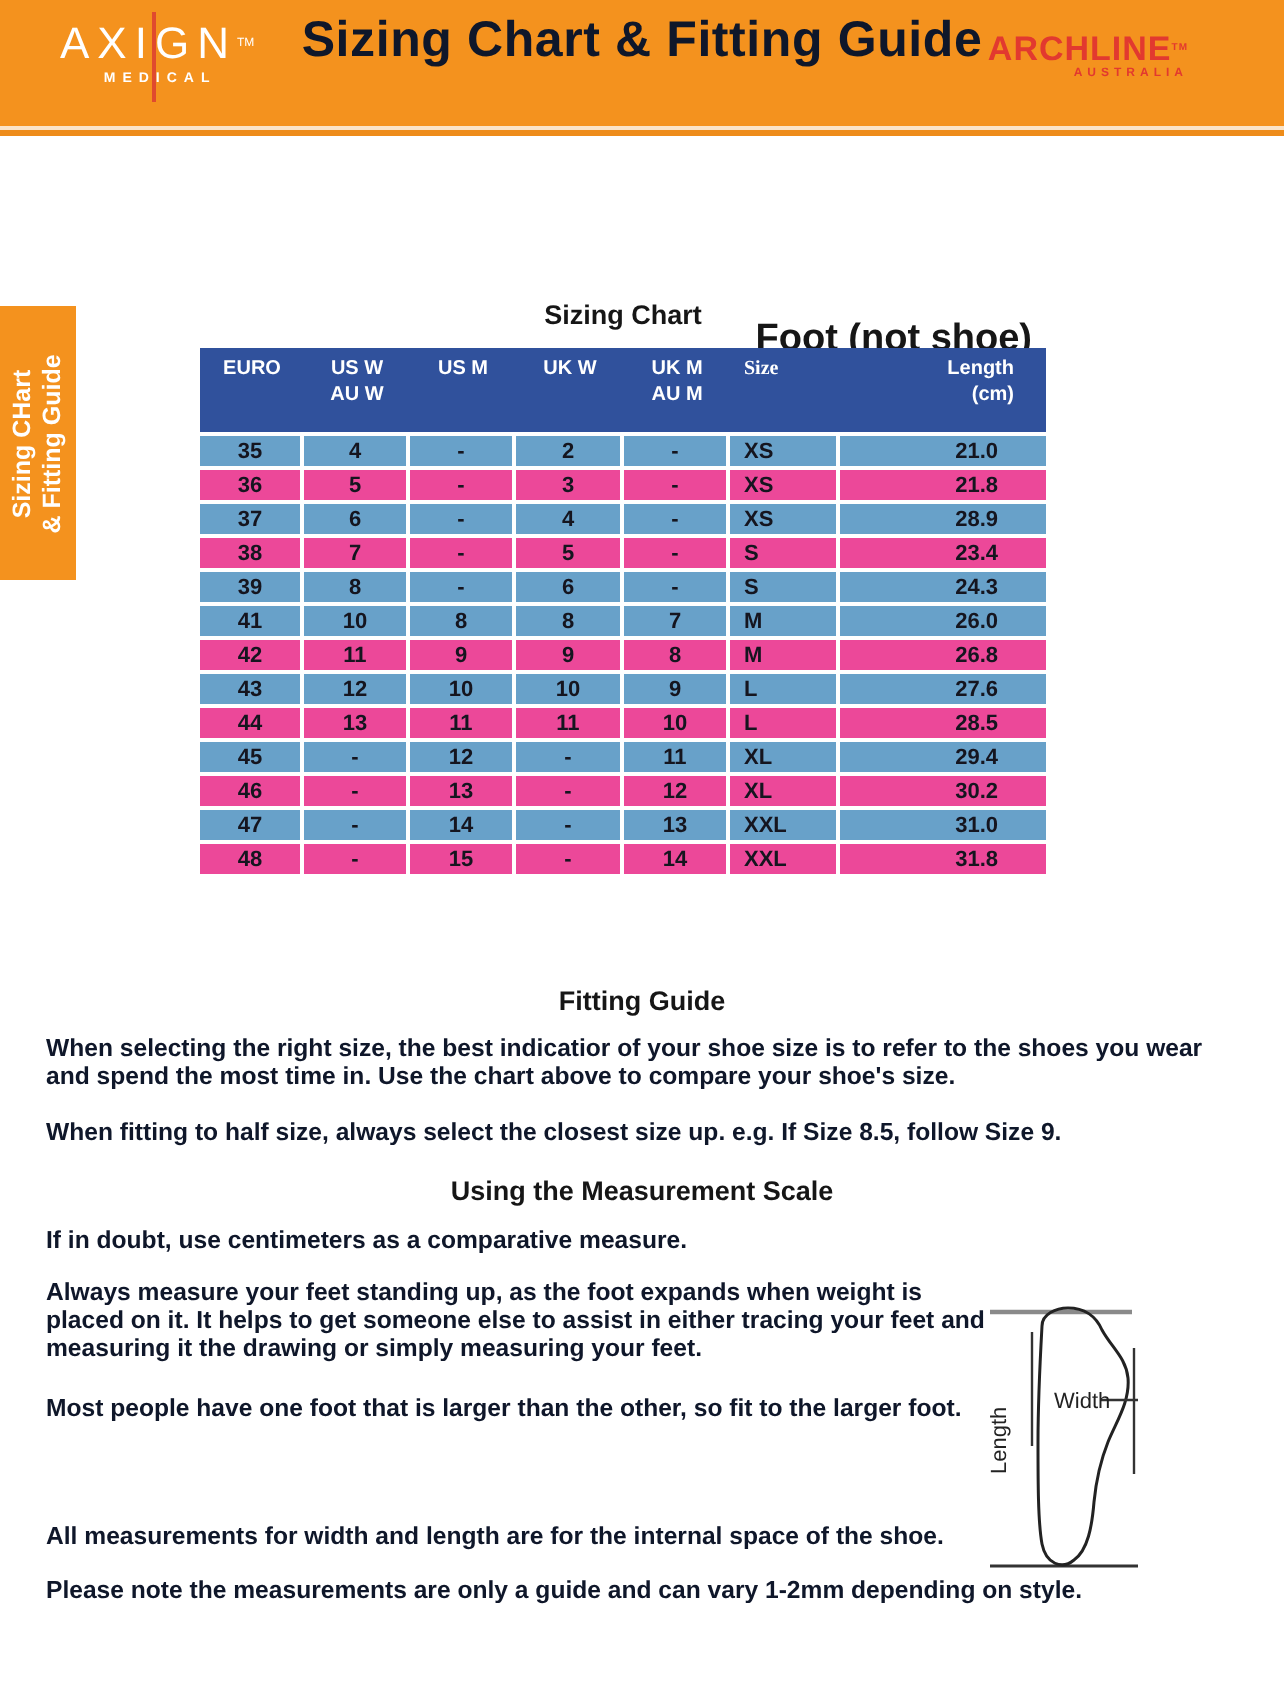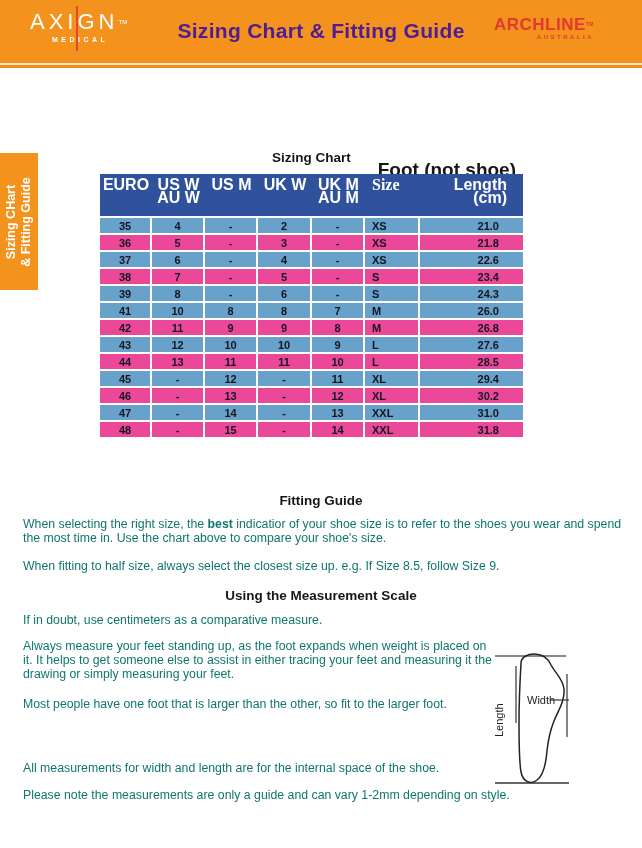--- a/index.html
+++ b/index.html
@@ -10,56 +10,56 @@
   .header { position:absolute; left:0; top:0; width:642px; height:63px; background:#F4921E; }
   .header-stripe1 { position:absolute; left:0; top:63px; width:642px; height:2px; background:#fbe4c8; }
   .header-stripe2 { position:absolute; left:0; top:65px; width:642px; height:3px; background:#ee8c1a; }
 
   .axign-logo { position:absolute; left:30px; top:11px; color:#fff; text-align:center; }
   .axign-name { font-size:22px; letter-spacing:4px; font-weight:500; line-height:22px; position:relative; }
   .axign-tm { font-size:6px; vertical-align:top; letter-spacing:0; }
   .axign-sub { font-size:7px; font-weight:bold; letter-spacing:3.5px; margin-top:3px; padding-left:3px; }
   .axign-line { position:absolute; left:46px; top:-5px; width:2px; height:45px; background:#e04a2e; }
 
-  .header-title { position:absolute; left:50%; top:19px; transform:translateX(-50%); color:#4c1d95;
-                  font-size:21px; font-weight:bold; letter-spacing:0.3px; white-space:nowrap; }
+  .header-title { position:absolute; left:50%; top:6px; transform:translateX(-50%); color:#0f172a;
+                  font-size:25px; font-weight:bold; letter-spacing:0.3px; white-space:nowrap; }
 
   .archline-logo { position:absolute; right:48px; top:16px; text-align:right; color:#E2392F; }
   .archline-name { font-size:17px; font-weight:bold; letter-spacing:0.5px; line-height:17px; }
   .archline-tm { font-size:5px; vertical-align:top; }
   .archline-sub { font-size:6px; font-weight:bold; letter-spacing:2.5px; margin-top:1px; }
 
   
   .side-tab { position:absolute; left:0; top:153px; width:38px; height:137px; background:#F4921E; }
   .side-tab-text { position:absolute; left:50%; top:50%; transform:translate(-50%,-50%) rotate(-90deg);
                    color:#fff; font-weight:bold; font-size:12.5px; line-height:15px; text-align:center; white-space:nowrap; }
 
   
   .chart-title { position:absolute; left:100px; top:150px; width:423px; text-align:center;
                  font-size:13.5px; font-weight:bold; color:#161616; }
   .foot-note { position:absolute; left:100px; top:159px; width:423px; text-align:right; padding-right:7px;
                font-size:19px; font-weight:bold; color:#161616; }
 
   .size-table { position:absolute; left:100px; top:174px; width:423px; border-collapse:separate; border-spacing:0; }
-  .size-table th { background:#30519C; color:#fff; font-size:16px; font-weight:bold; height:44px;
+  .size-table th { background:#30519C; color:#fff; font-size:10px; font-weight:bold; height:44px;
                    vertical-align:top; padding-top:4px; line-height:13px; border-bottom:2px solid #fff; }
   .size-table td { font-size:11px; font-weight:bold; color:#15151f; height:17px;
                    border-bottom:2px solid #fff; border-right:2px solid #fff; }
   .size-table td:last-child { border-right:none; }
   .row-a td { background:#68A1C9; }
   .row-b td { background:#ec4899; }
   .col-c { text-align:center; }
   .col-l { text-align:left; padding-left:7px; }
   .col-r { text-align:right; padding-right:24px; }
   th.col-r { padding-right:16px; }
   .w1{width:52px}.w2{width:53px}.w3{width:53px}.w4{width:54px}.w5{width:53px}.w6{width:55px}.w7{width:103px}
 
   
   .sec-title { position:absolute; left:0; width:642px; text-align:center; font-size:13.5px; font-weight:bold; color:#161616; }
-  .para { position:absolute; left:23px; font-size:12.3px; line-height:14.2px; color:#0f766e; }
+  .para { position:absolute; left:23px; font-size:12.3px; line-height:14.2px; color:#0f172a;font-weight:bold; }
   #fitting-title { top:493px; }
   #fit-p1 { top:517px; width:600px; }
   #fit-p2 { top:559px; width:610px; }
   #meas-title { top:588px; }
   #meas-p1 { top:613px; width:600px; }
   #meas-p2 { top:639px; width:470px; }
   #meas-p3 { top:697px; width:600px; }
   #meas-p4 { top:761px; width:600px; }
   #meas-p5 { top:788px; width:566px; }
 
@@ -146,21 +146,21 @@
           <td class="col-l">XS</td>
           <td class="col-r">21.8</td>
         </tr>
         <tr class="row-a">
           <td class="col-c">37</td>
           <td class="col-c">6</td>
           <td class="col-c">-</td>
           <td class="col-c">4</td>
           <td class="col-c">-</td>
           <td class="col-l">XS</td>
-          <td class="col-r">22.6</td>
+          <td class="col-r">28.9</td>
         </tr>
         <tr class="row-b">
           <td class="col-c">38</td>
           <td class="col-c">7</td>
           <td class="col-c">-</td>
           <td class="col-c">5</td>
           <td class="col-c">-</td>
           <td class="col-l">S</td>
           <td class="col-r">23.4</td>
         </tr>

